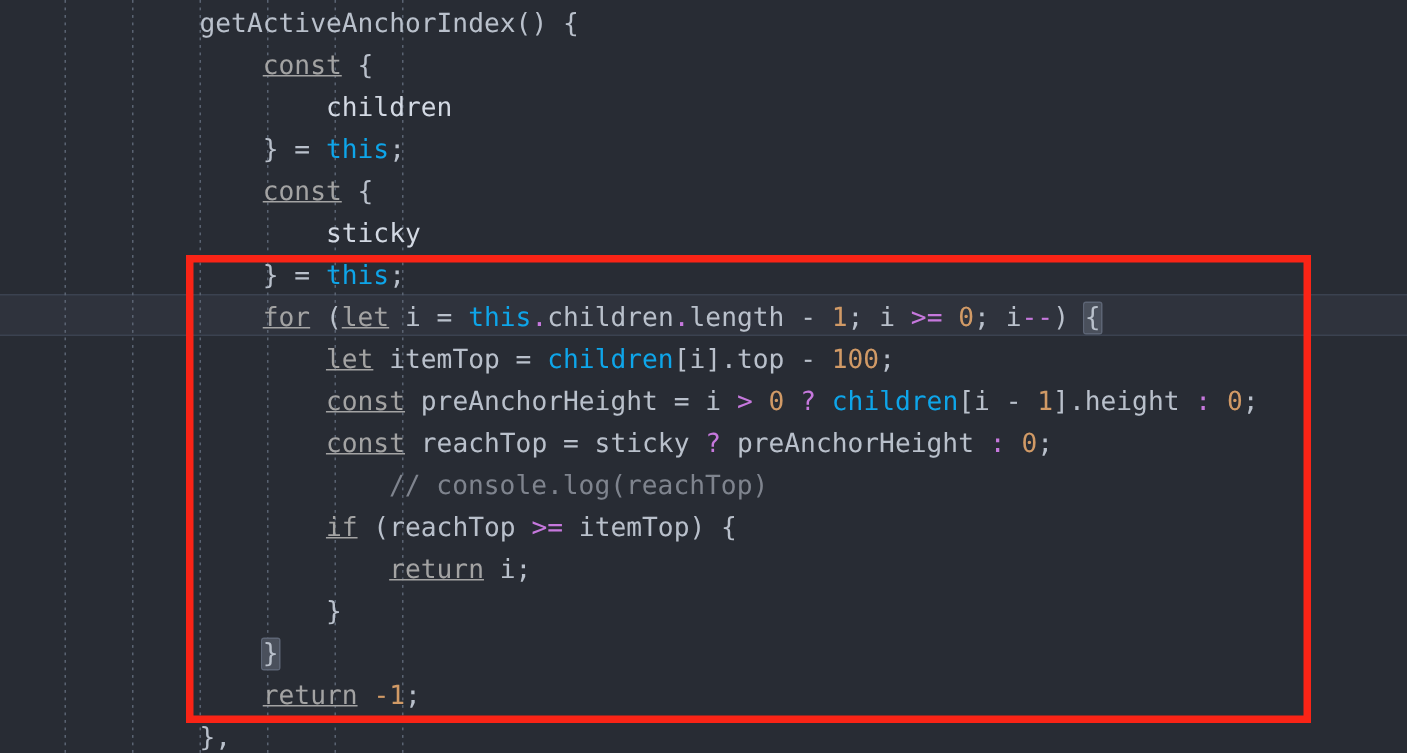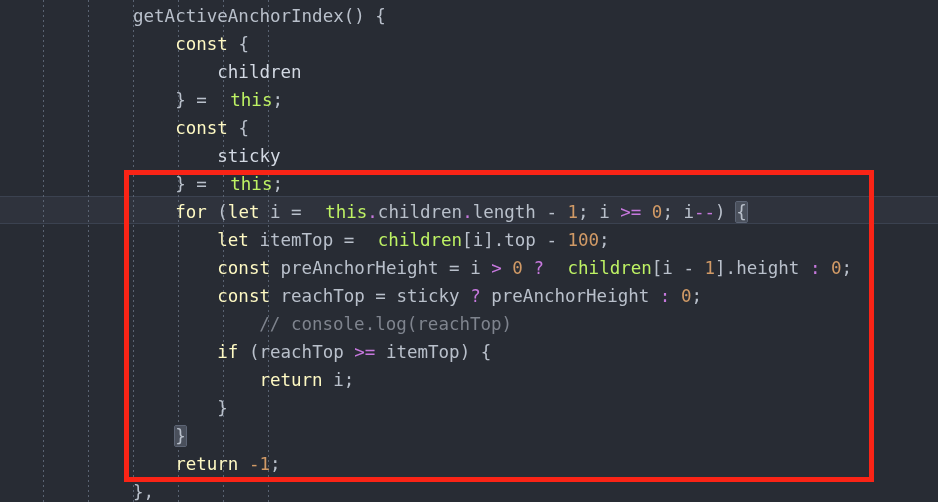--- a/index.html
+++ b/index.html
@@ -70,22 +70,22 @@
   .code-line {
     position: absolute;
     left: 133px;
     height: 28px;
     line-height: 28px;
     white-space: pre;
   }
 
   
   .t-plain    { color: #b9c0cb; }
-  .t-kw       { color: #fef9c3; }
-  .t-this     { color: #bef264; margin-left: 13px; }
+  .t-kw       { color: #a3a3a3; text-decoration: underline; }
+  .t-this     { color: #0ea5e9; }
   .t-prop     { color: #b9c0cb; }
   .t-var      { color: #d3d9e3; }
   .t-num      { color: #d19a66; }
   .t-op       { color: #c678dd; }
   .t-punct    { color: #b9c0cb; }
   .t-comment  { color: #7f848e; margin-left: 42px; }
   .t-ident    { color: #b9c0cb; }
 
   
   .bracket-match {

